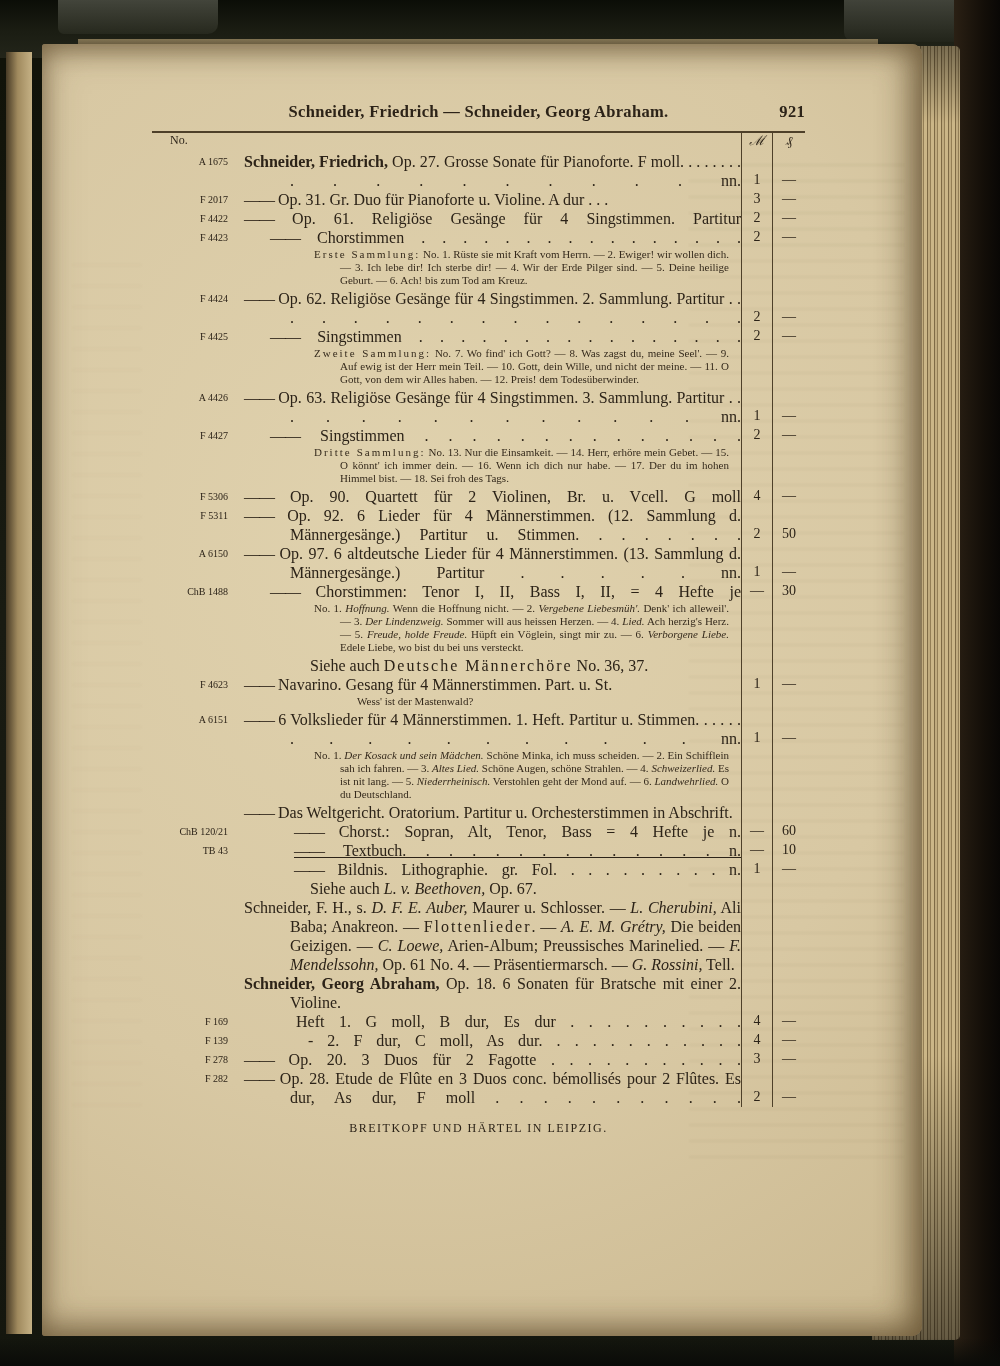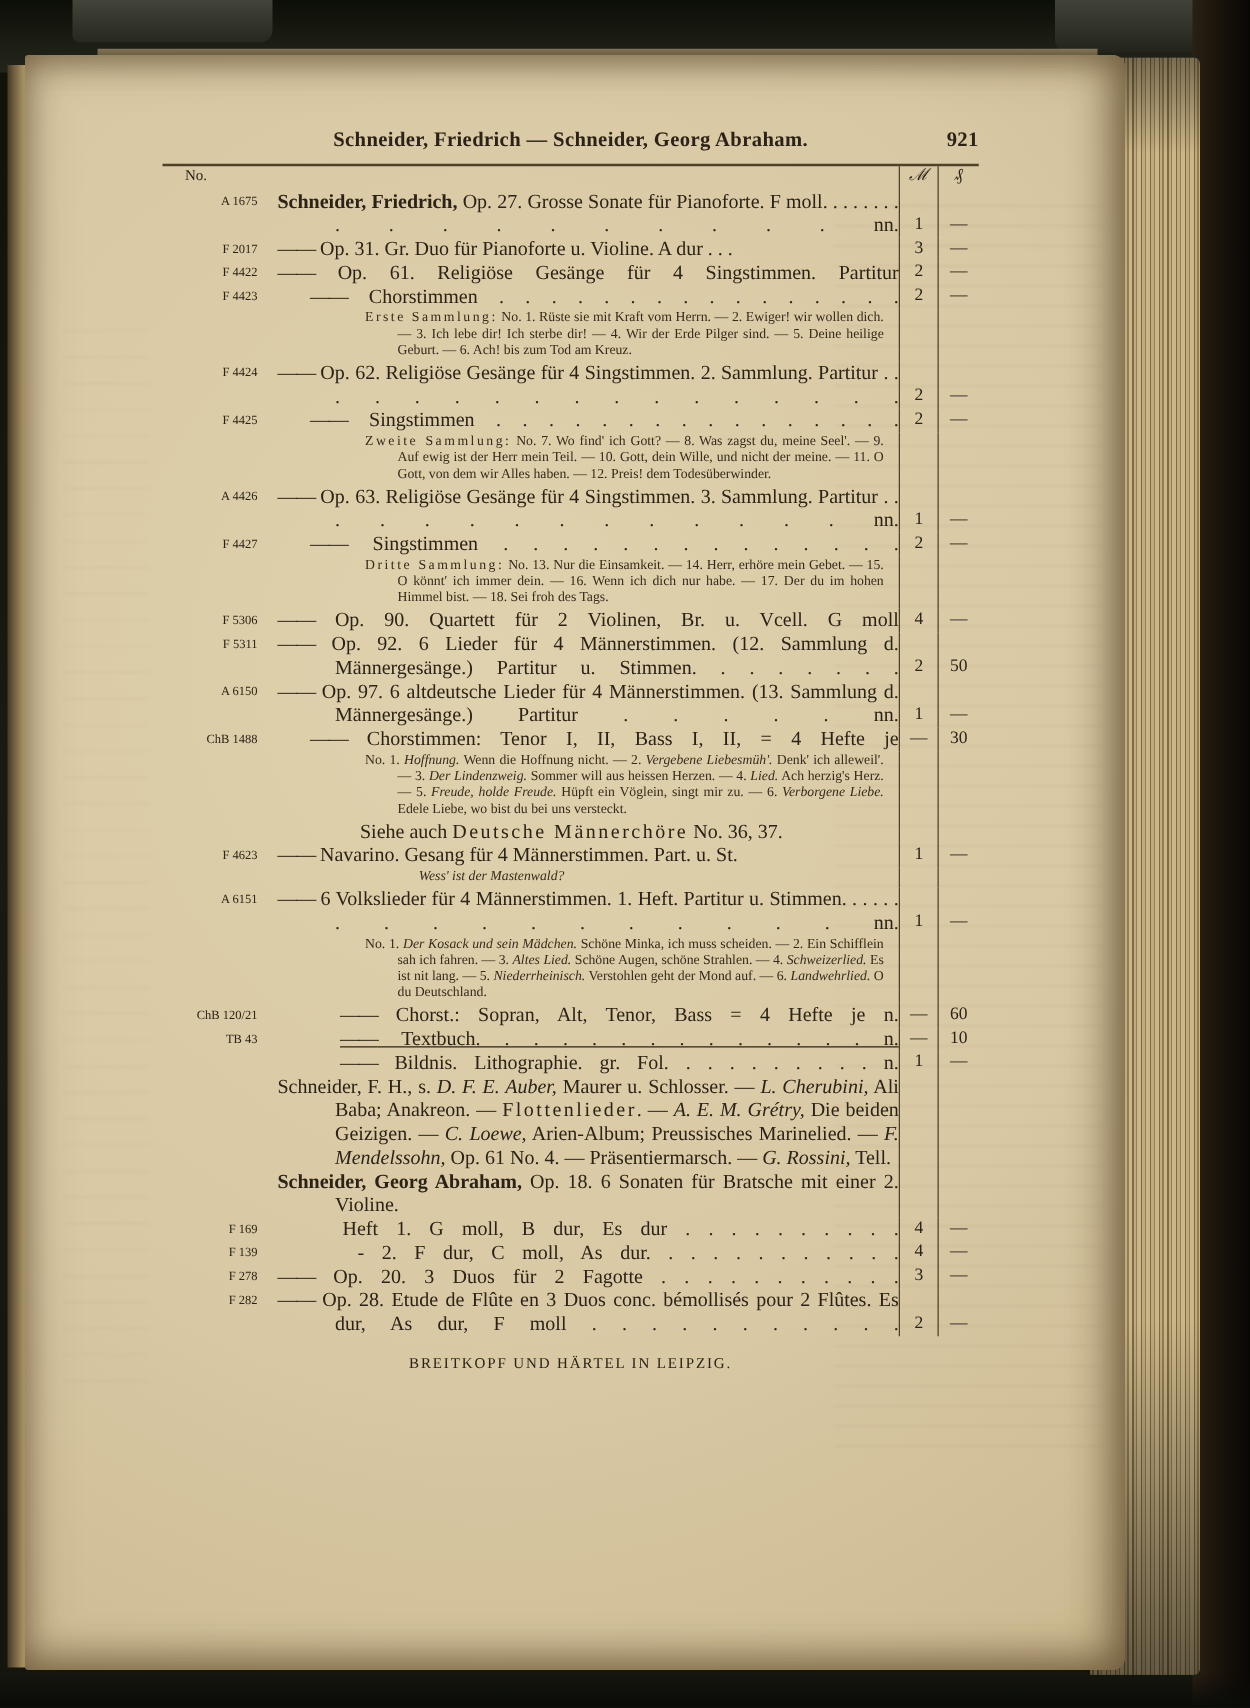--- a/index.html
+++ b/index.html
@@ -19,21 +19,21 @@
          background:linear-gradient(90deg,#2a2014,#130e08 65%,#090705);}
   .page-stack{position:absolute;right:40px;top:46px;width:88px;height:1294px;border-radius:0 5px 5px 0;
          background:
            linear-gradient(180deg,rgba(0,0,0,.40),rgba(0,0,0,0) 6%,rgba(0,0,0,0) 78%,rgba(0,0,0,.5)),
            repeating-linear-gradient(90deg,#c0ab7e 0 2px,#937e55 2px 3px,#cbb687 3px 6px,#7e6a45 6px 7px);}
   .edge-left{position:absolute;left:6px;top:52px;width:26px;height:1282px;
          background:linear-gradient(90deg,#473a25,#a08a5e 45%,#c5b185);}
   .bottom-shadow{position:absolute;left:0;bottom:0;width:100%;height:28px;
          background:linear-gradient(0deg,#0a0b08,rgba(10,11,8,0));}
   
-  .page{position:absolute;left:20px;top:44px;width:880px;height:1292px;border-radius:3px 10px 10px 3px;overflow:hidden;
+  .page{position:absolute;left:42px;top:44px;width:880px;height:1292px;border-radius:3px 10px 10px 3px;overflow:hidden;
         background:radial-gradient(120% 90% at 42% 38%,#e0d2ae 0%,var(--page,#d8c8a3) 50%,#cdbb93 78%,#bca878 100%);
         box-shadow:inset 0 0 42px rgba(90,70,40,.35), inset -16px 0 30px rgba(80,60,30,.38), inset 0 -12px 26px rgba(80,60,30,.32), inset 0 10px 18px rgba(80,60,30,.22);}
   .ghost{position:absolute;right:18px;top:120px;width:215px;height:1000px;opacity:.45;z-index:1;
          background:repeating-linear-gradient(180deg,rgba(120,100,65,.16) 0 2px,rgba(120,100,65,0) 2px 16px);
          filter:blur(1.3px);}
   .ghost2{position:absolute;left:30px;top:220px;width:70px;height:860px;opacity:.3;z-index:1;
          background:repeating-linear-gradient(180deg,rgba(120,100,65,.13) 0 2px,rgba(120,100,65,0) 2px 21px);
          filter:blur(1.4px);}
   .content{position:absolute;left:110px;top:58px;width:660px;z-index:2;color:var(--ink,#2c2318);}
   
@@ -313,21 +313,21 @@
                 <div class="col-m">
                   <span class="price">1</span>
                 </div>
                 <div class="col-pf">
                   <span class="price">—</span>
                 </div>
               </div>
               <div class="rowline">
                 <div class="col-no"></div>
                 <div class="col-text">
-                  <div class="entry-note" style="text-indent: 17px; font-style: italic;"><span>Wess' ist der Mastenwald?</span></div>
+                  <div class="entry-note" style="text-indent: 17px;"><span>Wess' ist der Mastenwald?</span></div>
                 </div>
                 <div class="col-m"></div>
                 <div class="col-pf"></div>
               </div>
             </div>
             <div class="entry">
               <div class="rowline">
                 <div class="col-no">A 6151</div>
                 <div class="col-text">
                   <div class="entry-main jl"><span class="seg-d">——</span><span> 6 Volkslieder für 4 Männerstimmen. 1. Heft. Partitur u. Stimmen. . . . . . . . . . . . . . . . . nn.</span></div>
@@ -344,20 +344,23 @@
                 <div class="col-text">
                   <div class="entry-note"><span>No. 1. </span><span class="seg-i">Der Kosack und sein Mädchen.</span><span> Schöne Minka, ich muss scheiden. — 2. Ein Schifflein sah ich fahren. — 3. </span><span class="seg-i">Altes Lied.</span><span> Schöne Augen, schöne Strahlen. — 4. </span><span class="seg-i">Schweizerlied.</span><span> Es ist nit lang. — 5. </span><span class="seg-i">Niederrheinisch.</span><span> Verstohlen geht der Mond auf. — 6. </span><span class="seg-i">Landwehrlied.</span><span> O du Deutschland.</span></div>
                 </div>
                 <div class="col-m"></div>
                 <div class="col-pf"></div>
               </div>
             </div>
             <div class="entry">
               <div class="rowline">
                 <div class="col-no"></div>
+                <div class="col-text">
+                  <div class="entry-main"><span class="seg-d">——</span><span> Das Weltgericht. Oratorium. Partitur u. Orchesterstimmen in Abschrift.</span></div>
+                </div>
                 <div class="col-m"></div>
                 <div class="col-pf"></div>
               </div>
             </div>
             <div class="entry">
               <div class="rowline">
                 <div class="col-no">ChB 120/21</div>
                 <div class="col-text">
                   <div class="entry-main jl" style="text-indent: 4px;"><span class="seg-d">——</span><span> Chorst.: Sopran, Alt, Tenor, Bass = 4 Hefte je n.</span></div>
                 </div>
@@ -393,20 +396,23 @@
                   <span class="price">1</span>
                 </div>
                 <div class="col-pf">
                   <span class="price">—</span>
                 </div>
               </div>
             </div>
             <div class="entry">
               <div class="rowline">
                 <div class="col-no"></div>
+                <div class="col-text">
+                  <div class="entry-main" style="text-indent: 20px;"><span>Siehe auch </span><span class="seg-i">L. v. Beethoven,</span><span> Op. 67.</span></div>
+                </div>
                 <div class="col-m"></div>
                 <div class="col-pf"></div>
               </div>
             </div>
             <div class="entry">
               <div class="rowline">
                 <div class="col-no"></div>
                 <div class="col-text">
                   <div class="entry-main"><span>Schneider, F. H., s. </span><span class="seg-i">D. F. E. Auber,</span><span> Maurer u. Schlosser. — </span><span class="seg-i">L. Cherubini,</span><span> Ali Baba; Anakreon. — </span><span class="seg-sp">Flottenlieder</span><span>. — </span><span class="seg-i">A. E. M. Grétry,</span><span> Die beiden Geizigen. — </span><span class="seg-i">C. Loewe,</span><span> Arien-Album; Preussisches Marinelied. — </span><span class="seg-i">F. Mendels­sohn,</span><span> Op. 61 No. 4. — Präsentiermarsch. — </span><span class="seg-i">G. Rossini,</span><span> Tell.</span></div>
                 </div>

